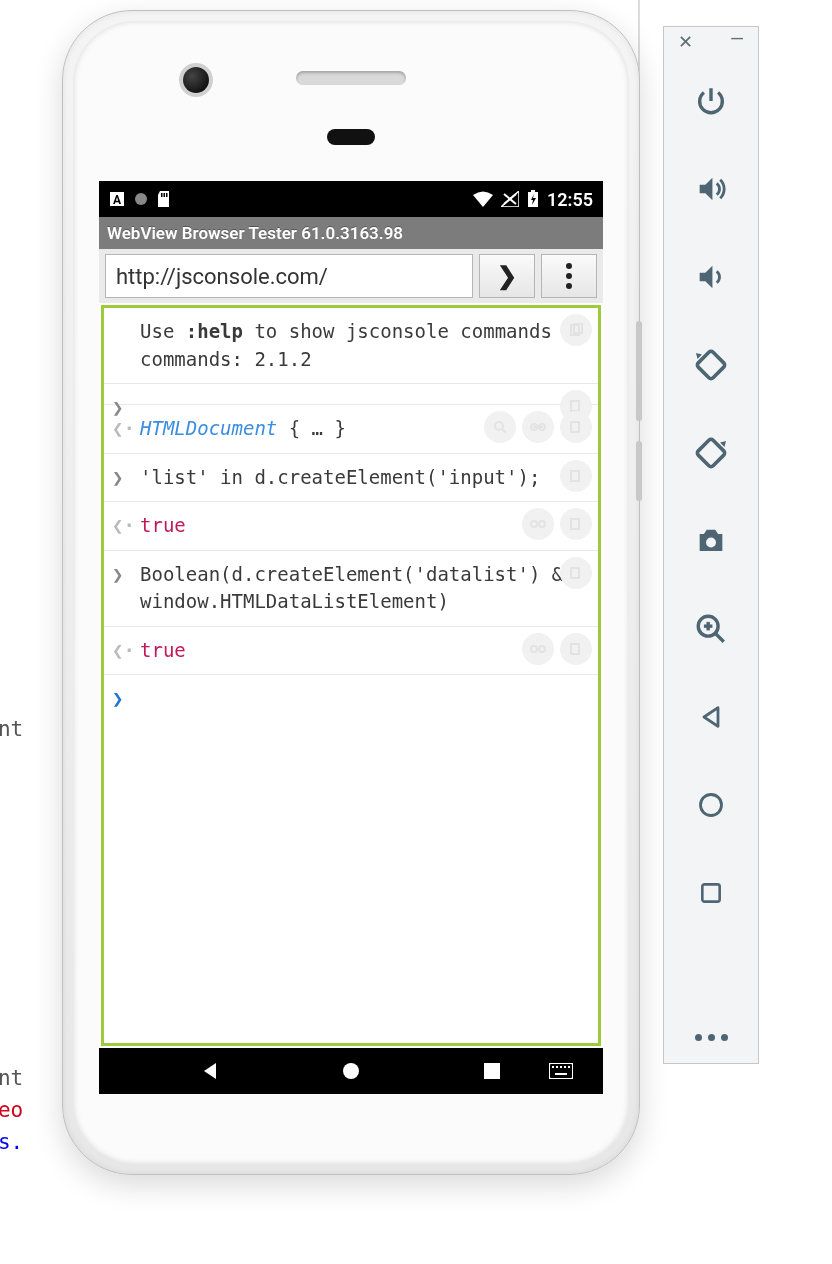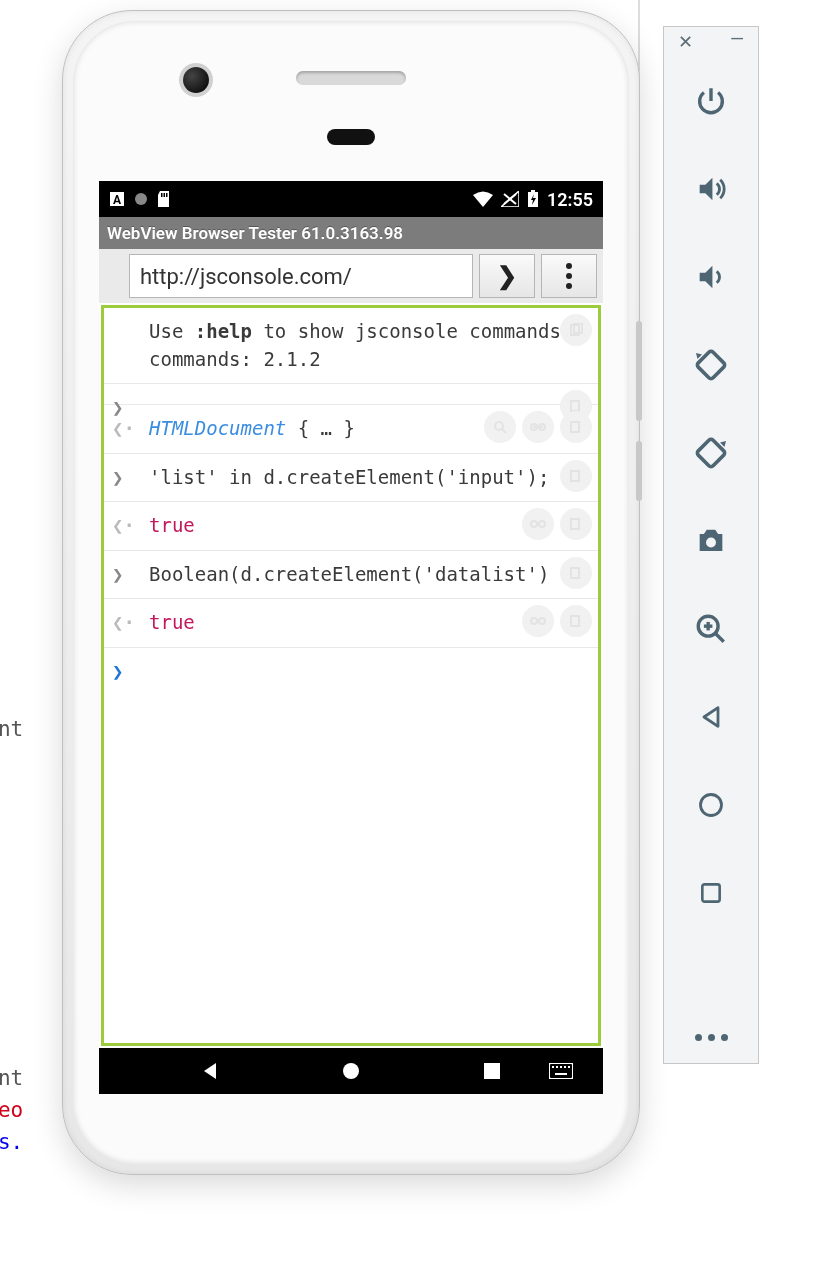--- a/index.html
+++ b/index.html
@@ -122,21 +122,20 @@
   .url-input {
     flex:1;
     height: 44px;
     border: 1px solid #b5b5b5;
     background: #fff;
     font-size: 22px;
     padding: 0 10px;
     color:#333;
     display:flex;
     align-items:center;
-    margin-left:24px;
   }
   .url-btn {
     width: 56px; height: 44px;
     background: linear-gradient(#fafafa,#e6e6e6);
     border: 1px solid #b5b5b5;
     display:flex; align-items:center; justify-content:center;
     font-size: 24px; font-weight: 700; color:#222;
   }
   .url-btn.menu { flex-direction:column; gap:4px; }
   .url-btn.menu span { width:6px;height:6px;border-radius:50%;background:#222; }
@@ -148,21 +147,21 @@
     left:2px; right:2px;
     top: 124px;
     bottom: 48px;
     font-family: Menlo, Consolas, monospace;
     font-size: 19px;
     color: #3a3a3a;
     overflow:hidden;
   }
   .row {
     border-bottom: 1px solid #e8e8e8;
-    padding: 10px 14px 10px 23px;
+    padding: 10px 14px 10px 14px;
     position:relative;
     line-height: 1.45;
   }
   .row .carets { position:absolute; left:8px; top:10px; font-weight:700; }
   .row .pad { margin-left: 22px; display:block; }
   .gt { color:#888; }
   .lt { color:#bbb; }
   .help { font-weight:700; }
   .kwlink { color:#3a8de0; font-style:italic; }
   .boolv { color:#c2185b; }
@@ -402,20 +401,21 @@
                 <rect x="2" y="2" width="8" height="10" fill="none" stroke="#e3e3e3" stroke-width="2"></rect>
               </svg>
             </div>
         </div>
       </div>
 
       <div class="row">
         <span class="carets gt">❯</span>
         <span class="pad">
           <span>Boolean(d.createElement('datalist') &amp;&amp;</span><br>
+          <span>window.HTMLDataListElement)</span>
         </span>
         <div class="action-icons">
           <div class="round-ic">
               <svg width="14" height="14">
                 <rect x="2" y="2" width="8" height="10" fill="none" stroke="#e3e3e3" stroke-width="2"></rect>
               </svg>
             </div>
         </div>
       </div>
 

